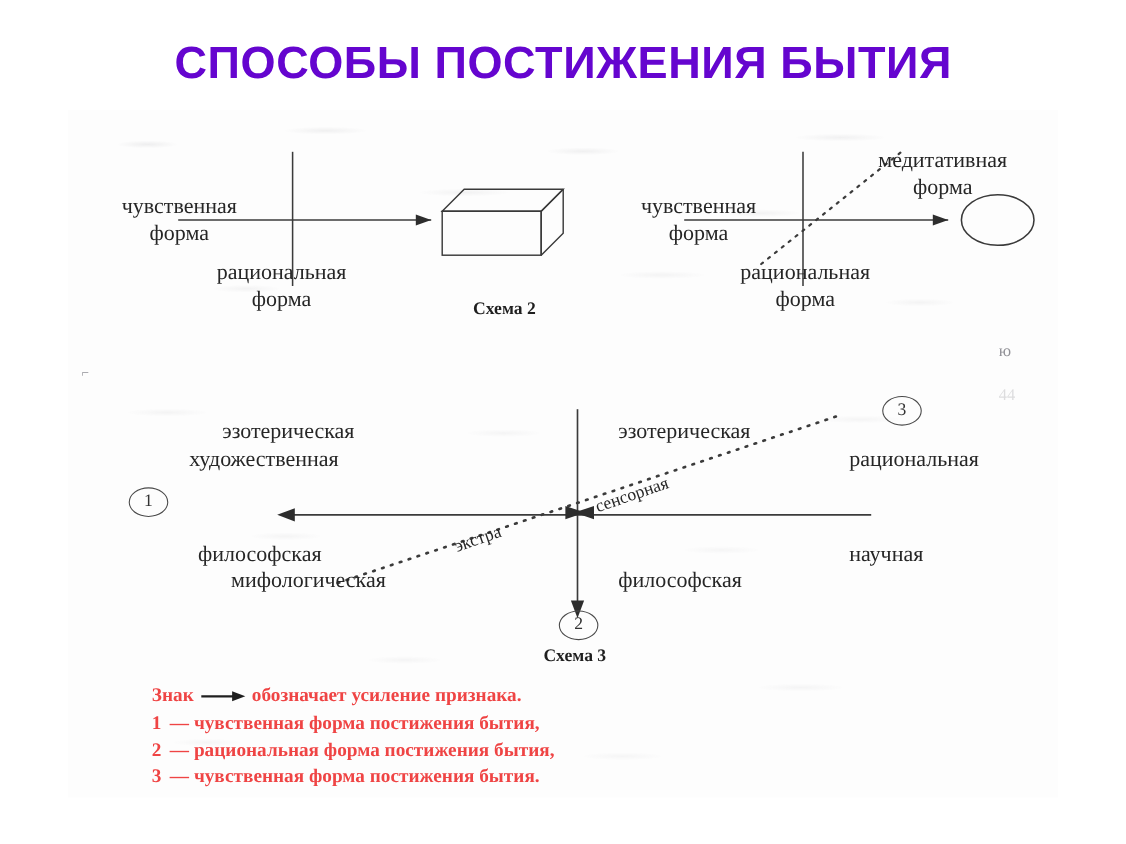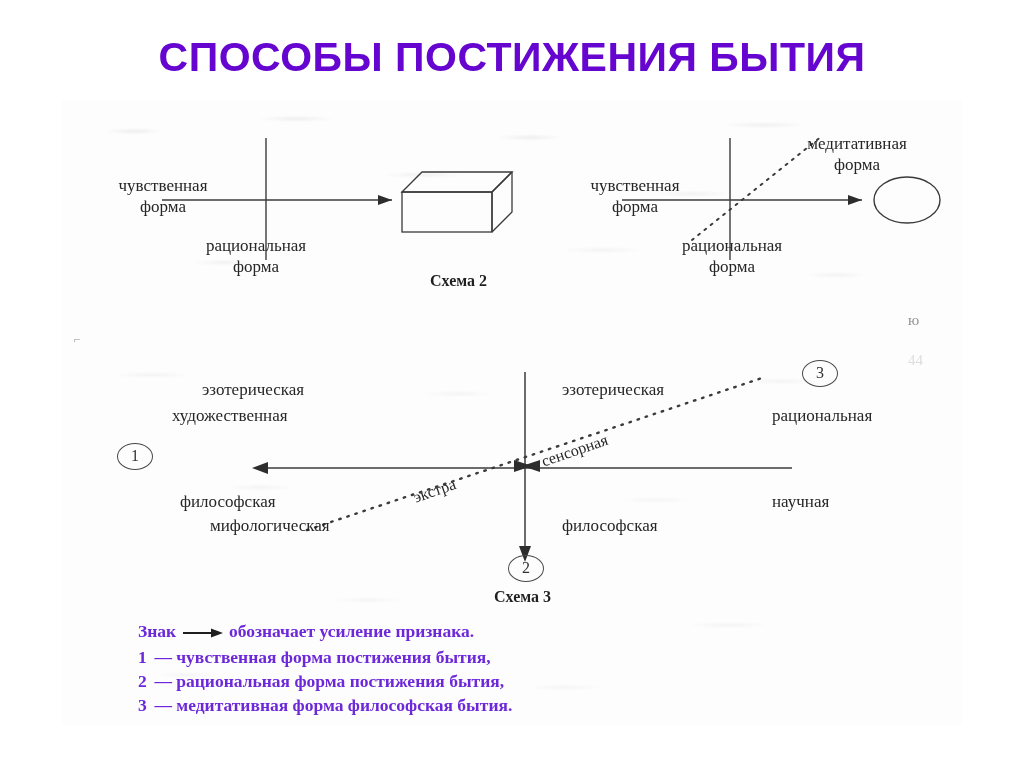--- a/index.html
+++ b/index.html
@@ -66,21 +66,21 @@
       radial-gradient(ellipse 52px 5px at 66% 64%,rgba(110,110,118,.18), rgba(0,0,0,0) 70%),
       radial-gradient(ellipse 50px 5px at 34% 80%,rgba(110,110,118,.20), rgba(0,0,0,0) 70%),
       radial-gradient(ellipse 58px 5px at 74% 84%,rgba(110,110,118,.20), rgba(0,0,0,0) 70%),
       radial-gradient(ellipse 46px 5px at 14% 92%,rgba(110,110,118,.18), rgba(0,0,0,0) 70%),
       radial-gradient(ellipse 54px 5px at 56% 94%,rgba(110,110,118,.18), rgba(0,0,0,0) 70%);
   }
 
   .lbl {
     position: absolute;
     white-space: nowrap;
-    font-size: 17px;
+    font-size: 20px;
     line-height: 1.22;
     color: #262626;
   }
   .lbl.two { text-align: center; }
   .caption {
     position: absolute;
     white-space: nowrap;
     font-size: 16px;
     font-weight: bold;
     color: #1f1f1f;
@@ -94,21 +94,21 @@
     font-size: 16px;
     line-height: 23px;
     text-align: center;
     color: #333;
   }
   .legend {
     position: absolute;
     font-size: 17.5px;
     line-height: 23px;
     white-space: nowrap;
-    color: #6d28d9;
+    color: #ef4444;
     font-weight: bold;
   }
   .legend .num { display: inline-block; min-width: 12px; }
   .artifact {
     position: absolute;
     color: #6e6e75;
     font-size: 15px;
     opacity: .75;
     white-space: nowrap;
   }
@@ -221,17 +221,17 @@
       <span>чувственная форма постижения бытия,</span>
     </div>
     <div class="legend" style="left:76px; top:570px;">
       <span class="num">2</span>
       <span>—</span>
       <span>рациональная форма постижения бытия,</span>
     </div>
     <div class="legend" style="left:76px; top:594px;">
       <span class="num">3</span>
       <span>—</span>
-      <span>медитативная форма философская бытия.</span>
+      <span>чувственная форма постижения бытия.</span>
     </div>
 
   </div>
 </div>
 
 </body></html>

